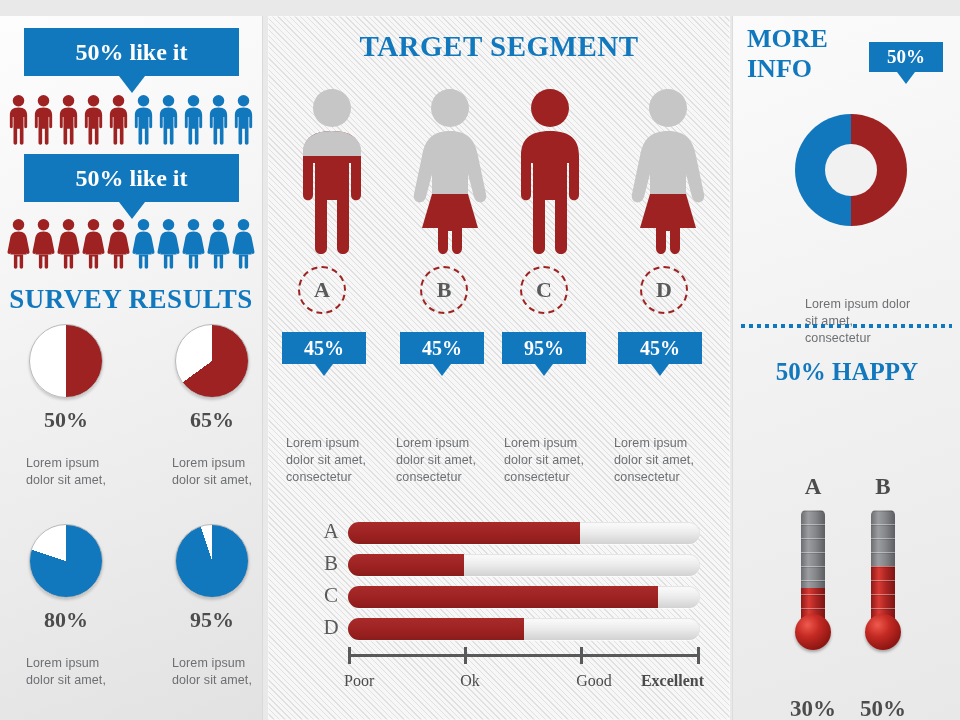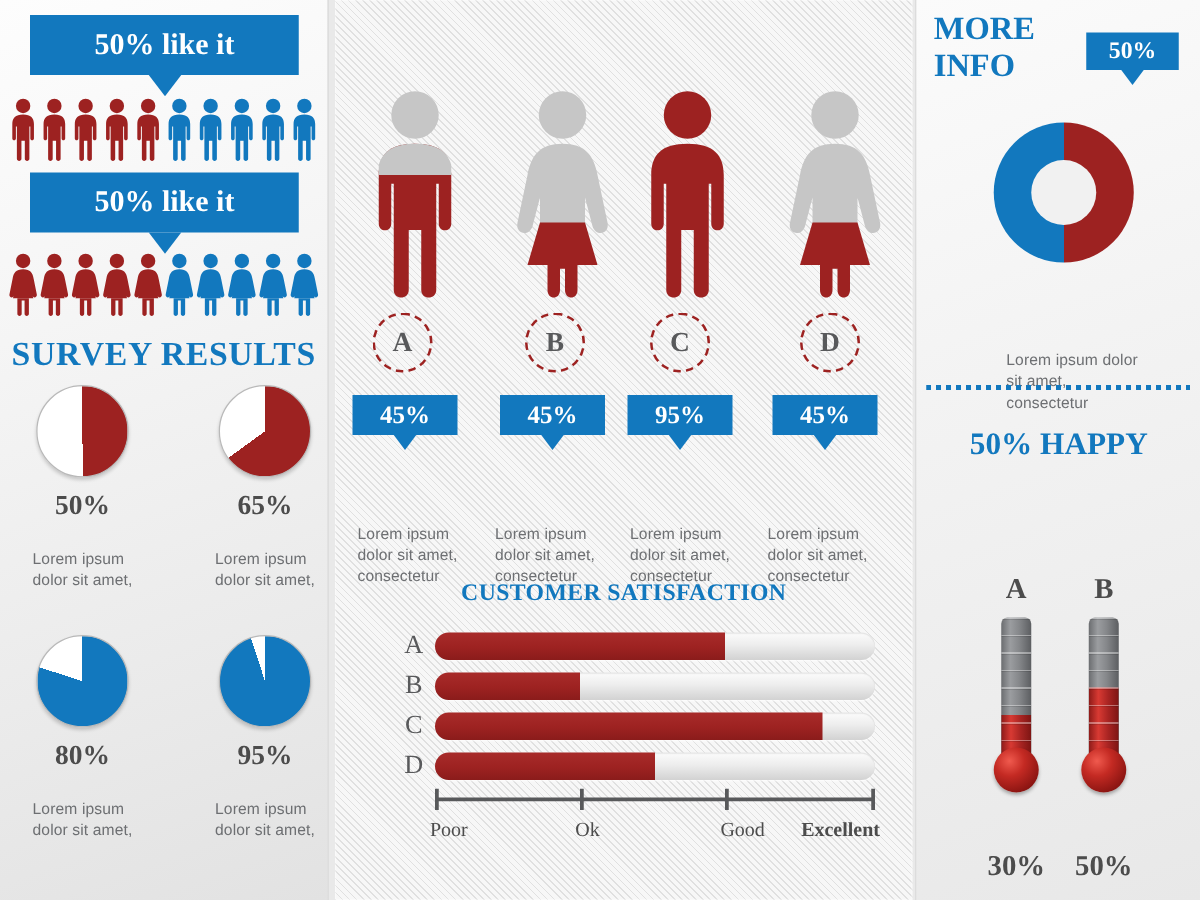--- a/index.html
+++ b/index.html
@@ -4,21 +4,21 @@
 <style>
   html,body{margin:0;padding:0;}
   body{
     width:960px;height:720px;overflow:hidden;
     font-family:"Liberation Sans", sans-serif;
     background:#ffffff;
   }
   #page{position:relative;width:960px;height:720px;background:#e9e9e9;}
 
   
-  .col{position:absolute;top:0;bottom:0;}
+  .col{position:absolute;top:16px;bottom:0;}
   #col-left{left:0;width:262px;
     background:linear-gradient(160deg,#fdfdfd 0%,#f6f6f6 30%,#ebebeb 70%,#e2e2e2 100%);
     border-right:1px solid #d9d9d9;}
   #col-mid{left:268px;width:462px;
     background-color:#f7f7f7;
     background-image:repeating-linear-gradient(45deg,
       rgba(205,205,205,.55) 0px,rgba(205,205,205,.55) 1px,
       rgba(255,255,255,0) 1px,rgba(255,255,255,0) 4px);
     box-shadow:inset 0 0 0 1px rgba(255,255,255,.4);}
   #col-right{left:732px;right:0;
@@ -273,20 +273,21 @@
 
     <div class="pie-wrap" style="left:160px;top:508px;">
       <div class="pie" id="pie3" style="background: conic-gradient(rgb(18, 120, 190) 0deg, rgb(18, 120, 190) 342deg, rgb(255, 255, 255) 342deg, rgb(255, 255, 255) 360deg);"></div>
       <div class="pie-val">95%</div>
       <div class="lorem pie-cap" style="text-align:left;padding-left:12px;">Lorem ipsum dolor sit amet,</div>
     </div>
   </div>
 
   <div class="col" id="col-mid">
 
+    <div class="serif-head" style="position:absolute;left:0;top:14px;width:462px;text-align:center;font-size:29px;letter-spacing:.5px;">TARGET SEGMENT</div>
 
     <div class="fig" style="left:22px;top:72px;"><svg width="84" height="170" viewBox="0 0 84 170">
           <circle cx="42" cy="20" r="19" fill="#c6c6c6"></circle>
           <path d="M42 43 C21 43 13 52 13 68 L13 107 C13 114 23 114 23 107 L23 75 L25 75 L25 160 C25 168 37 168 37 160 L37 112 L47 112 L47 160 C47 168 59 168 59 160 L59 75 L61 75 L61 107 C61 114 71 114 71 107 L71 68 C71 52 63 43 42 43 Z" fill="#9d2221"></path>
           <path d="M42 43 C25 43 16 49 13 60 L13 68 L71 68 L71 60 C68 49 59 43 42 43 Z" fill="#c6c6c6"></path>
         </svg></div>
     <div class="fig" style="left:140px;top:72px;"><svg width="84" height="170" viewBox="0 0 84 170">
           <circle cx="42" cy="20" r="19" fill="#c6c6c6"></circle>
           <path d="M42 43 C24 43 17 52 14 68 L6 106 C4 115 15 118 18 109 L24 86 L24 110 L60 110 L60 86 L66 109 C69 118 80 115 78 106 L70 68 C67 52 60 43 42 43 Z" fill="#c6c6c6"></path>
           <path d="M24 106 L60 106 L70 140 L14 140 Z" fill="#9d2221"></path>
@@ -327,21 +328,20 @@
     </div>
     <div class="bubble small" style="left:350px;top:316px;width:84px;height:32px;font-size:20px;">
       <span>45%</span>
     </div>
 
     <div class="lorem" style="position:absolute;left:18px;top:371px;width:100px;">Lorem ipsum dolor sit amet, consectetur</div>
     <div class="lorem" style="position:absolute;left:128px;top:371px;width:100px;">Lorem ipsum dolor sit amet, consectetur</div>
     <div class="lorem" style="position:absolute;left:236px;top:371px;width:100px;">Lorem ipsum dolor sit amet, consectetur</div>
     <div class="lorem" style="position:absolute;left:346px;top:371px;width:100px;">Lorem ipsum dolor sit amet, consectetur</div>
 
-    <div class="serif-head" style="position:absolute;left:0;top:464px;width:462px;text-align:center;font-size:19px;letter-spacing:.3px;">CUSTOMER SATISFACTION</div>
 
     <div id="sat-chart" style="position:absolute;left:52px;top:506px;width:384px;height:150px;">
 
     <div class="bar-row" style="top: 0px; left: 0px; width: 384px;">
           <div class="bar-letter">A</div>
           <div class="bar-track">
             <div class="bar-fill" style="width:66%;"></div>
           </div>
         </div>
         <div class="bar-row" style="top: 32px; left: 0px; width: 384px;">

